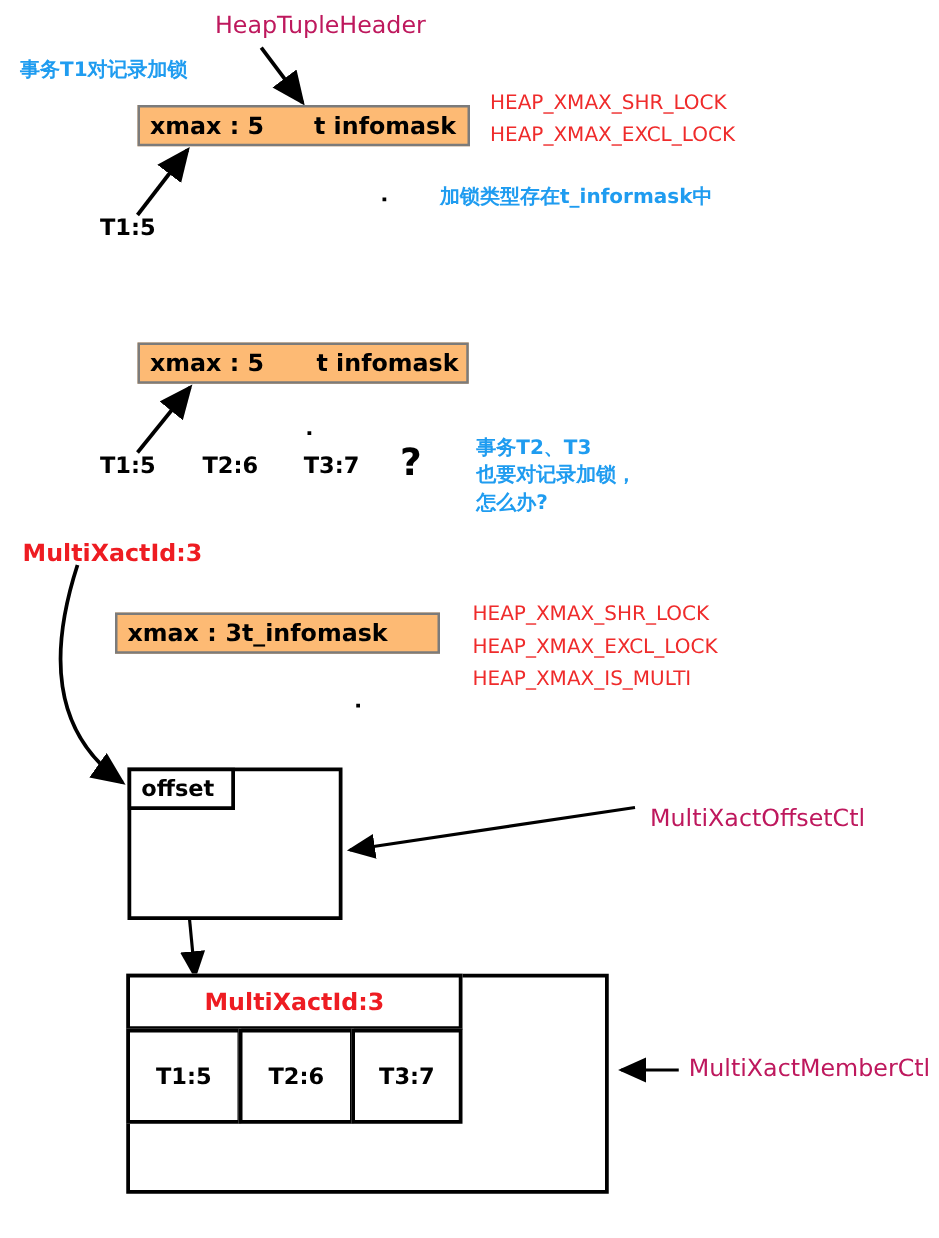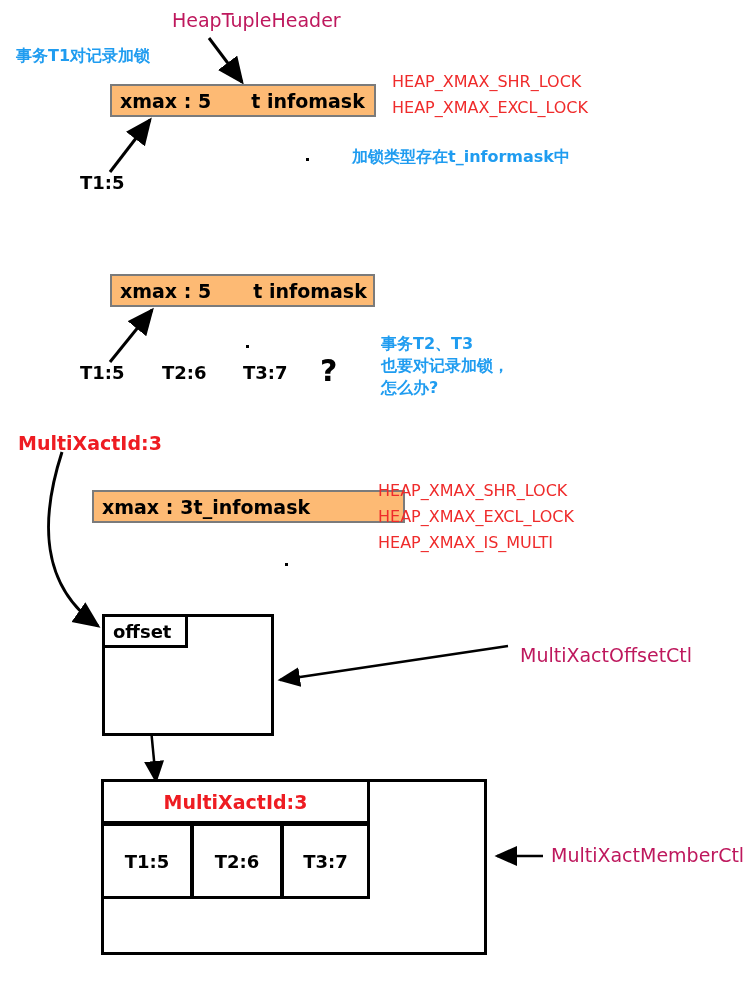--- a/index.html
+++ b/index.html
@@ -121,21 +121,21 @@
     color: #ee1c22;
     white-space: nowrap;
   }
   svg.overlay {
     position: absolute;
     left: 0; top: 0;
     width: 751px;
     height: 990px;
     pointer-events: none;
   }
-  .multiline { white-space: pre; }
+  .multiline { white-space: pre; margin-top: 14px; }
 </style>
 </head>
 <body>
 
 <div id="canvas">
 
   <svg class="overlay" viewBox="0 0 751 990">
     <defs>
       <marker id="arrowFill" markerWidth="10" markerHeight="10" refX="8" refY="4" orient="auto" markerUnits="strokeWidth">
         <path d="M0,0 L9,4 L0,8 z" fill="#000000"></path>
@@ -186,21 +186,21 @@
   <div class="abs lbl-q" style="left:320px; top:353px;">?</div>
 
   <div class="abs lbl-blue multiline" style="left:381px; top:333px;">事务T2、T3
 也要对记录加锁，
 怎么办?</div>
 
   <div class="abs" style="left:246px; top:345px; width:3px; height:3px; background:#000000;"></div>
 
   <div class="abs lbl-red-bold" style="left:18px; top:432px;">MultiXactId:3</div>
 
-  <div class="abs hdrbox" style="left:92px; top:490px; width:313px; height:33px;">
+  <div class="abs hdrbox" style="left:92px; top:490px; width:260px; height:33px;">
     <span class="cell-xmax" style="margin-left:8px;">xmax :</span>
     <span class="cell-xmax val-red" style="margin-left:7px;">3</span>
     <span class="cell-mask" style="">t_infomask</span>
   </div>
 
   <div class="abs lbl-red" style="left:378px; top:481px;">HEAP_XMAX_SHR_LOCK</div>
   <div class="abs lbl-red" style="left:378px; top:507px;">HEAP_XMAX_EXCL_LOCK</div>
   <div class="abs lbl-red" style="left:378px; top:533px;">HEAP_XMAX_IS_MULTI</div>
 
   <div class="abs" style="left:285px; top:563px; width:3px; height:3px; background:#000000;"></div>

